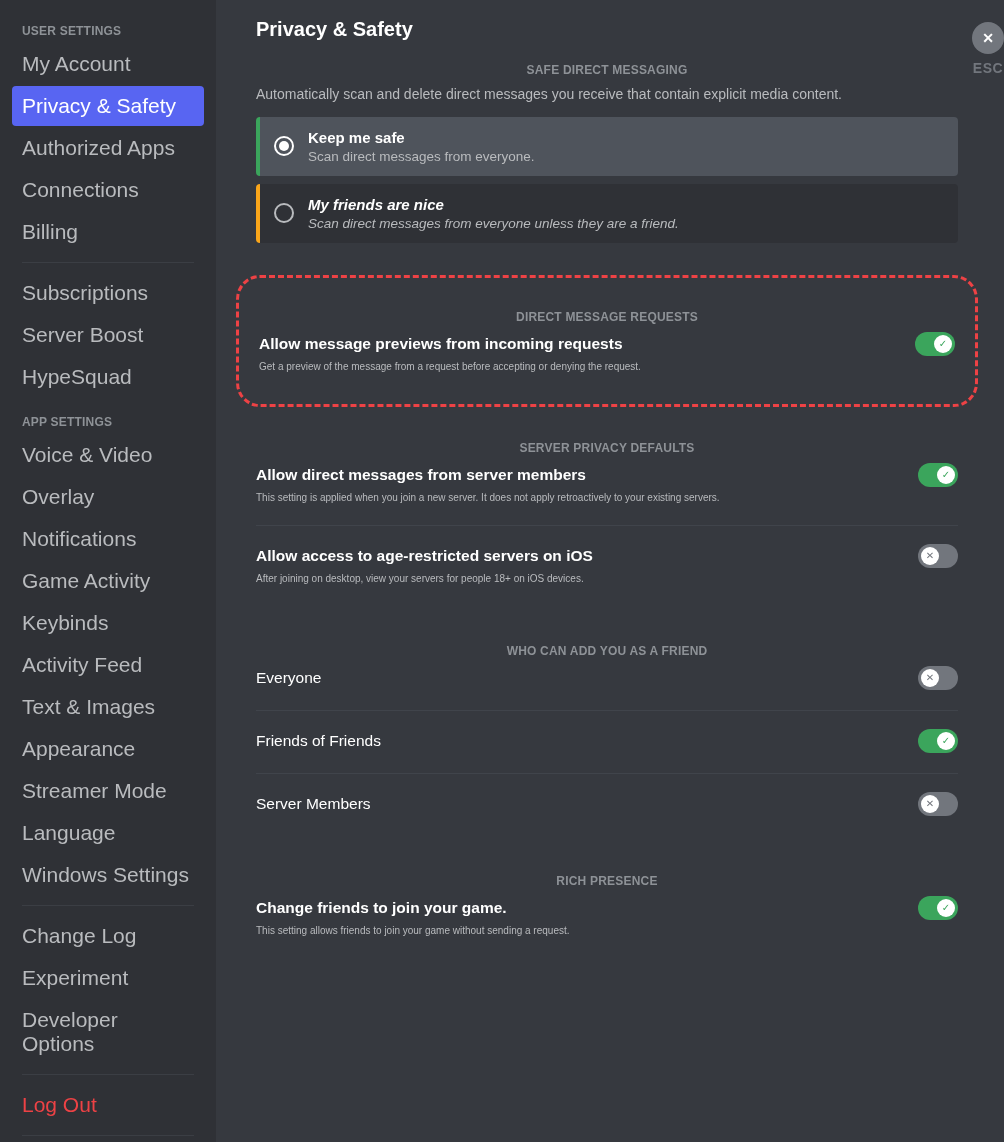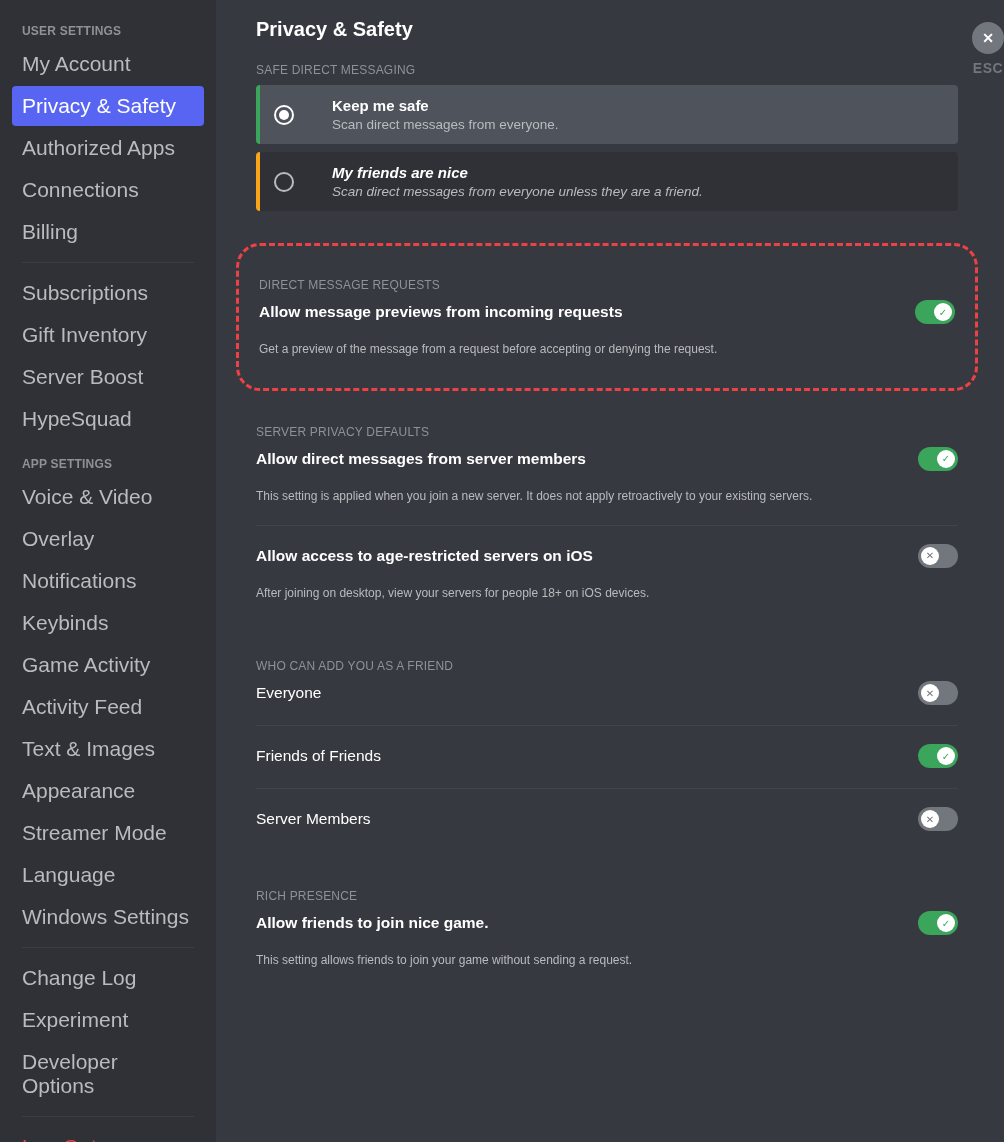--- a/index.html
+++ b/index.html
@@ -60,42 +60,42 @@
     overflow-y: auto;
   }
   .page-title {
     font-size: 20px;
     font-weight: 700;
     color: #fff;
     margin-bottom: 22px;
   }
   .section-heading {
     font-size: 12px;
-    font-weight: 400;
+    font-weight: 700;
     color: #8e9297;
     text-transform: uppercase;
     letter-spacing: 0.2px;
     margin-bottom: 8px;
+    text-align: center;
   }
   .section-desc {
     font-size: 14px;
     color: #b9bbbe;
     margin-bottom: 12px;
     line-height: 1.4;
   }
   .radio-group { display: flex; flex-direction: column; gap: 8px; }
   .radio-card {
     background: #2f3136;
     border-radius: 4px;
     display: flex;
     align-items: center;
     padding: 12px 14px;
     border-left: 4px solid transparent;
     cursor: pointer;
-    gap: 24px;
   }
   .radio-card.green { border-left-color: #3ba55c; }
   .radio-card.yellow { border-left-color: #faa61a; font-style: italic; }
   .radio-card.red { border-left-color: #ed4245; }
   .radio-card.selected { background: #4f545c; }
   .radio-circle {
     width: 20px; height: 20px;
     border: 2px solid #b9bbbe;
     border-radius: 50%;
     margin-right: 14px;
@@ -118,23 +118,23 @@
     align-items: center;
     justify-content: space-between;
     gap: 16px;
   }
   .toggle-title {
     font-size: 15.5px;
     font-weight: 600;
     color: #fff;
   }
   .toggle-desc {
-    font-size: 12px;
+    font-size: 10px;
     color: #b9bbbe;
-    margin-top: 17px;
+    margin-top: 4px;
     line-height: 1.4;
   }
   .toggle {
     width: 40px; height: 24px;
     border-radius: 12px;
     position: relative;
     flex-shrink: 0;
     cursor: pointer;
   }
   .toggle.on { background: #3ba55c; }
@@ -190,29 +190,28 @@
 
 <div class="sidebar">
   <div class="sidebar-heading">USER SETTINGS</div>
   <div class="sidebar-item">My Account</div>
   <div class="sidebar-item active">Privacy &amp; Safety</div>
   <div class="sidebar-item">Authorized Apps</div>
   <div class="sidebar-item">Connections</div>
   <div class="sidebar-item">Billing</div>
   <div class="sidebar-sep"></div>
   <div class="sidebar-item">Subscriptions</div>
-  <div class="sidebar-item">Gift Inventory</div>
   <div class="sidebar-item">Server Boost</div>
   <div class="sidebar-item">HypeSquad</div>
   <div class="sidebar-heading" style="margin-top:14px">APP SETTINGS</div>
   <div class="sidebar-item">Voice &amp; Video</div>
   <div class="sidebar-item">Overlay</div>
   <div class="sidebar-item">Notifications</div>
+  <div class="sidebar-item">Game Activity</div>
   <div class="sidebar-item">Keybinds</div>
-  <div class="sidebar-item">Game Activity</div>
   <div class="sidebar-item">Activity Feed</div>
   <div class="sidebar-item">Text &amp; Images</div>
   <div class="sidebar-item">Appearance</div>
   <div class="sidebar-item">Streamer Mode</div>
   <div class="sidebar-item">Language</div>
   <div class="sidebar-item">Windows Settings</div>
   <div class="sidebar-sep"></div>
   <div class="sidebar-item">Change Log</div>
   <div class="sidebar-item">Experiment</div>
   <div class="sidebar-item">Developer Options</div>
@@ -238,20 +237,21 @@
 
 <div class="main">
   <div class="esc-btn">
     <div class="esc-circle">✕</div>
     <div class="esc-label">ESC</div>
   </div>
 
   <h1 class="page-title">Privacy &amp; Safety</h1>
 
   <div class="section-heading">SAFE DIRECT MESSAGING</div>
+  <div class="section-desc">Automatically scan and delete direct messages you receive that contain explicit media content.</div>
   <div class="radio-group">
     <div class="radio-card green selected">
       <div class="radio-circle"></div>
       <div>
         <div class="radio-title">Keep me safe</div>
         <div class="radio-sub">Scan direct messages from everyone.</div>
       </div>
     </div>
     <div class="radio-card yellow">
       <div class="radio-circle"></div>
@@ -316,20 +316,20 @@
       <div class="toggle-title" style="font-weight:400">Server Members</div>
       <div class="toggle off">
           <div class="knob">✕</div>
         </div>
     </div>
   </div>
 
   <div class="section-block" style="margin-top:58px">
     <div class="section-heading">RICH PRESENCE</div>
     <div class="toggle-row">
-      <div class="toggle-title">Allow friends to join nice game.</div>
+      <div class="toggle-title">Change friends to join your game.</div>
       <div class="toggle on">
           <div class="knob">✓</div>
         </div>
     </div>
     <div class="toggle-desc">This setting allows friends to join your game without sending a request.</div>
   </div>
 </div>
 
 </body></html>

